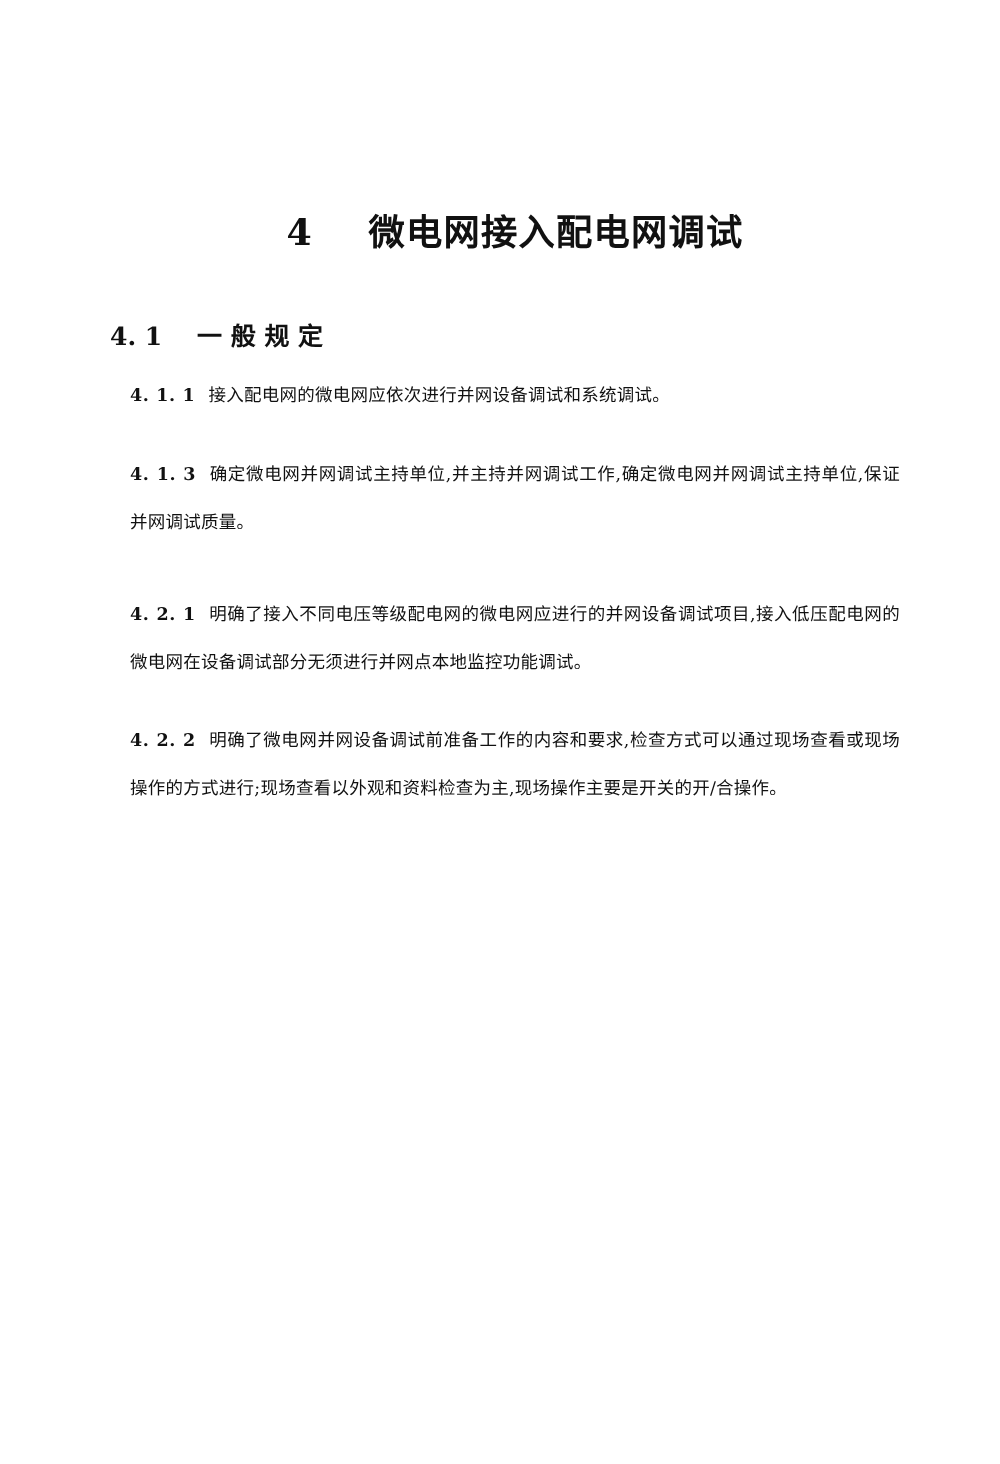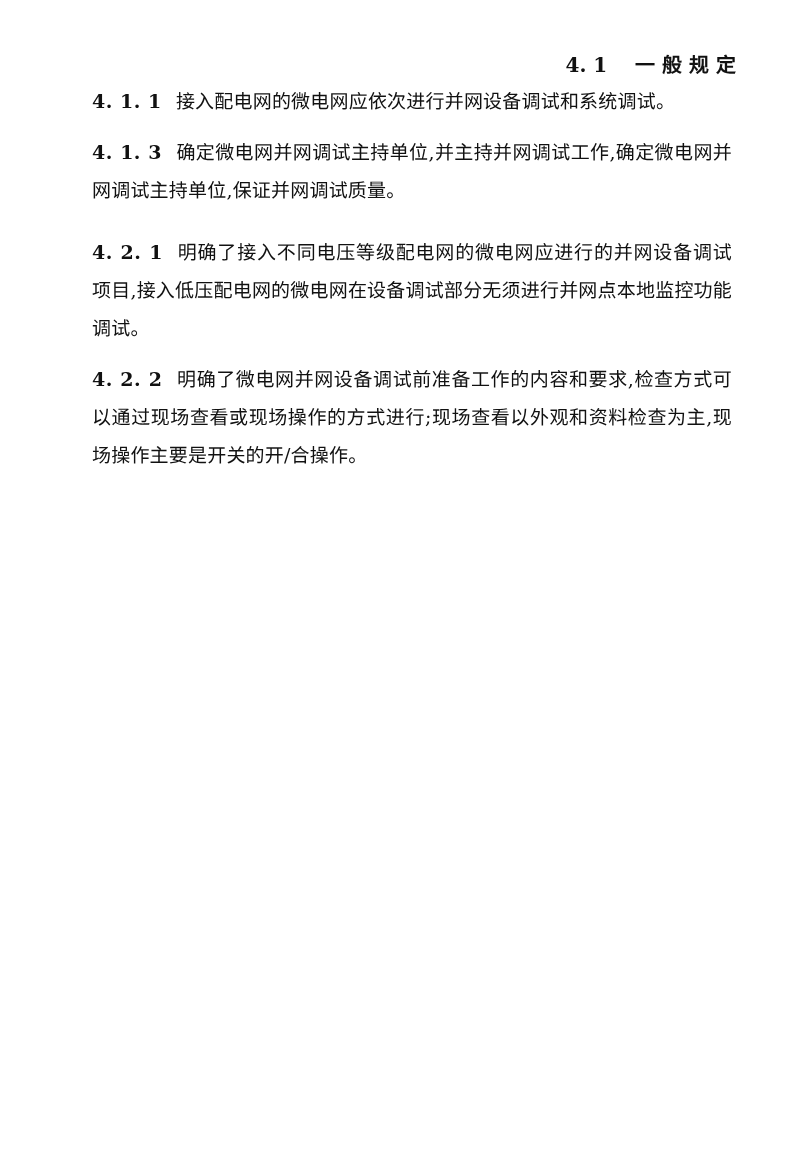--- a/index.html
+++ b/index.html
@@ -32,35 +32,35 @@
     font-weight: bold;
     letter-spacing: 1px;
     margin: 0;
     padding-top: 168px;
     line-height: 1.25;
     white-space: pre;
   }
 
   
   .section-heading {
-    text-align: right;
+    text-align: left;
     font-size: 20px;
     font-weight: bold;
     margin: 0;
     line-height: 1.3;
     white-space: pre;
   }
   .section-heading.h-41 { padding-top: 52px; }
   .section-heading.h-42 { padding-top: 28px; }
 
   
   .clause {
-    font-size: 19px;
+    font-size: 14px;
     line-height: 38px;
-    margin: 4px;
+    margin: 16px;
     padding-top: 9px;
     text-align: justify;
     text-justify: inter-ideograph;
     text-indent: 0;
     word-break: break-all;
     letter-spacing: 0.2px;
   }
   .clause:first-of-type { padding-top: 0; }
 
   .clause-num {
@@ -88,20 +88,21 @@
     white-space: pre;
     padding-left: 430px;
   }
 </style>
 </head>
 <body>
 
 <div class="page">
   <div class="content">
 
+    <h1 class="chapter-title">4    微电网接入配电网调试</h1>
 
     <h2 class="section-heading h-41">4. 1    一 般 规 定</h2>
 
     <p class="clause first-clause">
       <span class="clause-num">4. 1. 1</span><span class="clause-body">接入配电网的微电网应依次进行并网设备调试和系统调试。</span>
     </p>
 
     <p class="clause">
       <span class="clause-num">4. 1. 3</span><span class="clause-body">确定微电网并网调试主持单位,并主持并网调试工作,确定微电网并网调试主持单位,保证并网调试质量。</span>
     </p>

